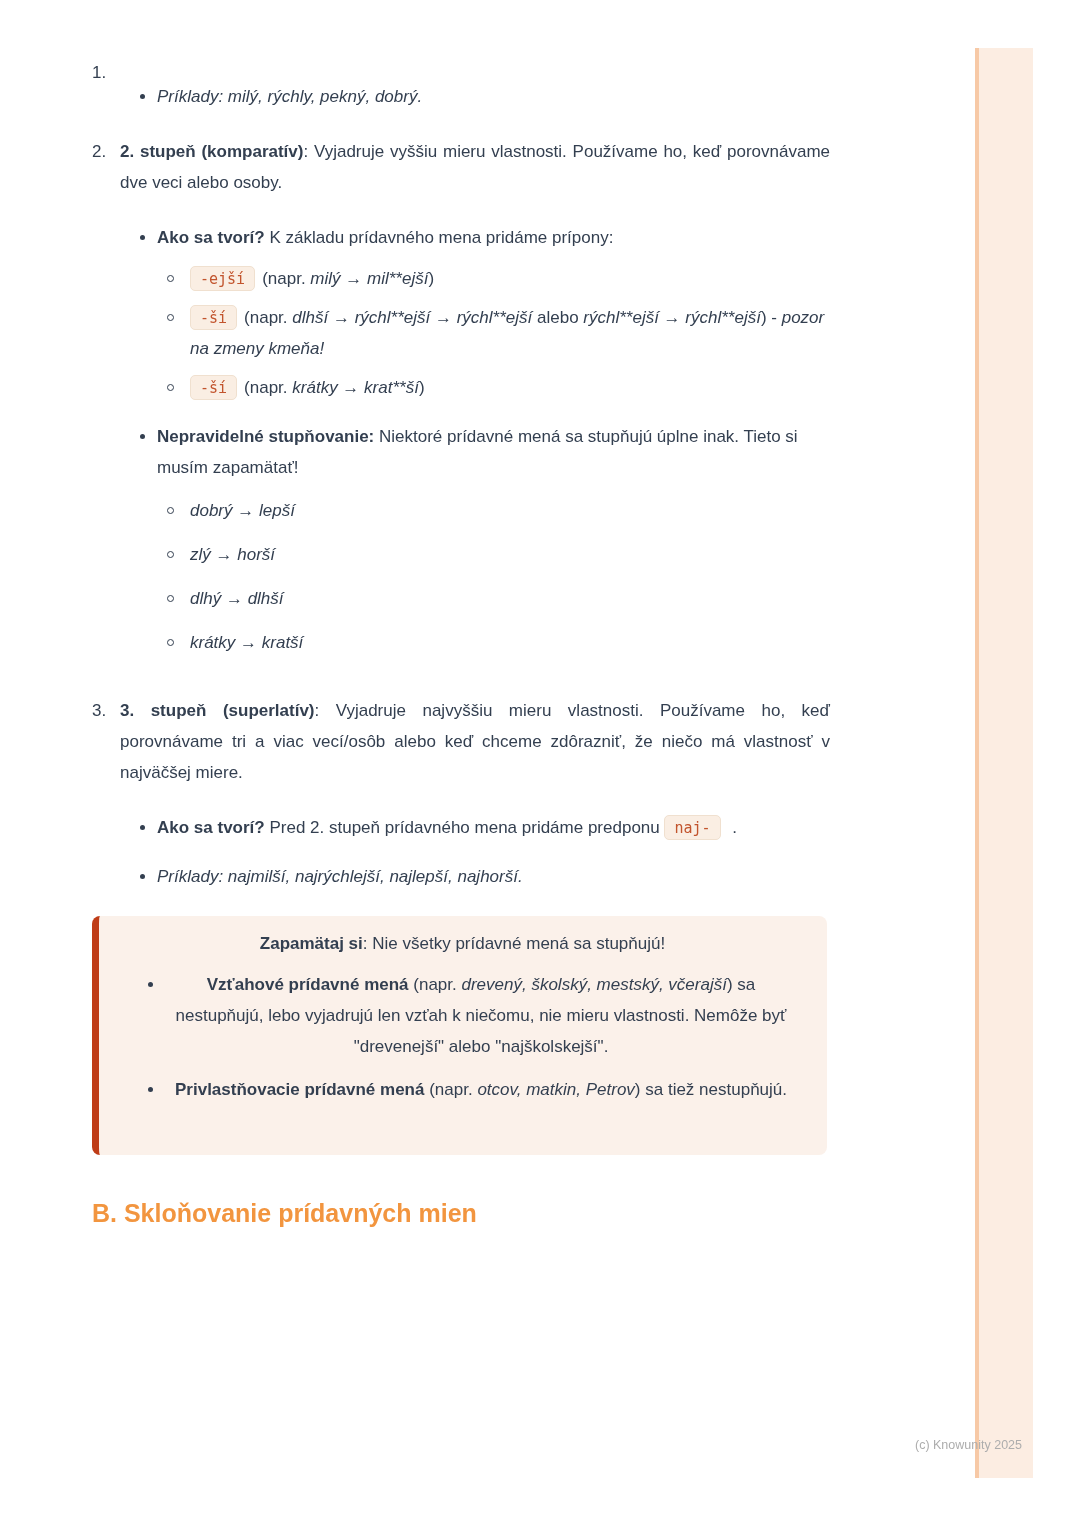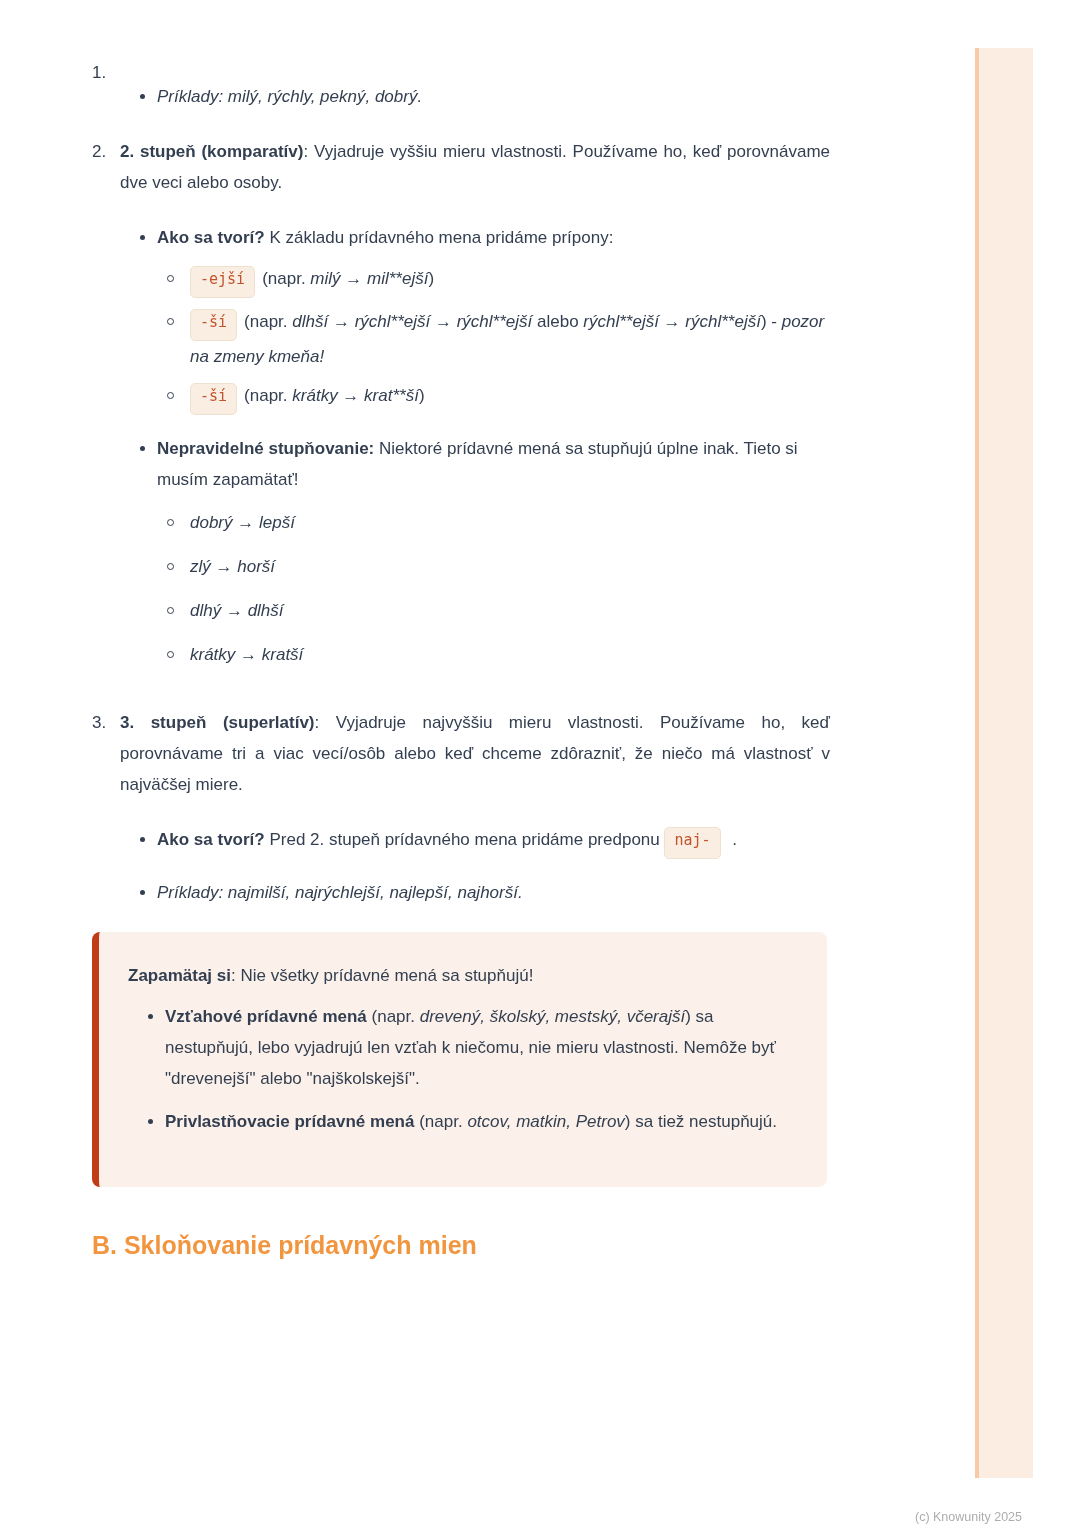--- a/index.html
+++ b/index.html
@@ -36,40 +36,41 @@
     width:7px; height:7px; box-sizing:border-box;
     border:1.6px solid #333f50; border-radius:50%; background:transparent;
   }
   .pairs > li { margin-bottom:13px; font-style:italic;margin-top:12px; }
 
   .badge {
     display:inline-block;
     font-family:"DejaVu Sans Mono","Liberation Mono",monospace;
     font-size:15px; line-height:19px; color:#c2542d;
     background:#faeee3; border:1px solid #f0e0cf; border-radius:5px;
-    padding:3px 9px 8px; margin-right:7px; vertical-align:baseline;
+    padding:3px 9px 1px; margin-right:7px; vertical-align:baseline;
   }
   .i { font-style:italic; }
   b { font-weight:700; }
 
   .callout {
     box-sizing:border-box; width:735px; margin-top:24px;
     background:#fbf1ea; border-left:7px solid #bf3c17; border-radius:8px;
-    padding:28px 30px 38px 29px;
+    padding:12px 30px 38px 29px;
+    text-align:center;
   }
   .ctitle { margin:0 0 10px 0; }
   .callout .l1 { margin-top:0; }
   .callout .l1 > li { margin-bottom:12px; }
 
   .next-heading {
     margin:42px 0 0 0; font-size:25px; line-height:32px;
     color:#f2953f; font-weight:700;
   }
   .footer {
-    position:absolute; top:1509px; right:58px; z-index:2;
+    position:absolute; top:1437px; right:58px; z-index:2;
     font-size:12.5px; line-height:16px; color:#adadad;
   }
 </style>
 </head>
 <body>
 
 <div class="edge-strip"></div>
 
 <main class="content">
 

